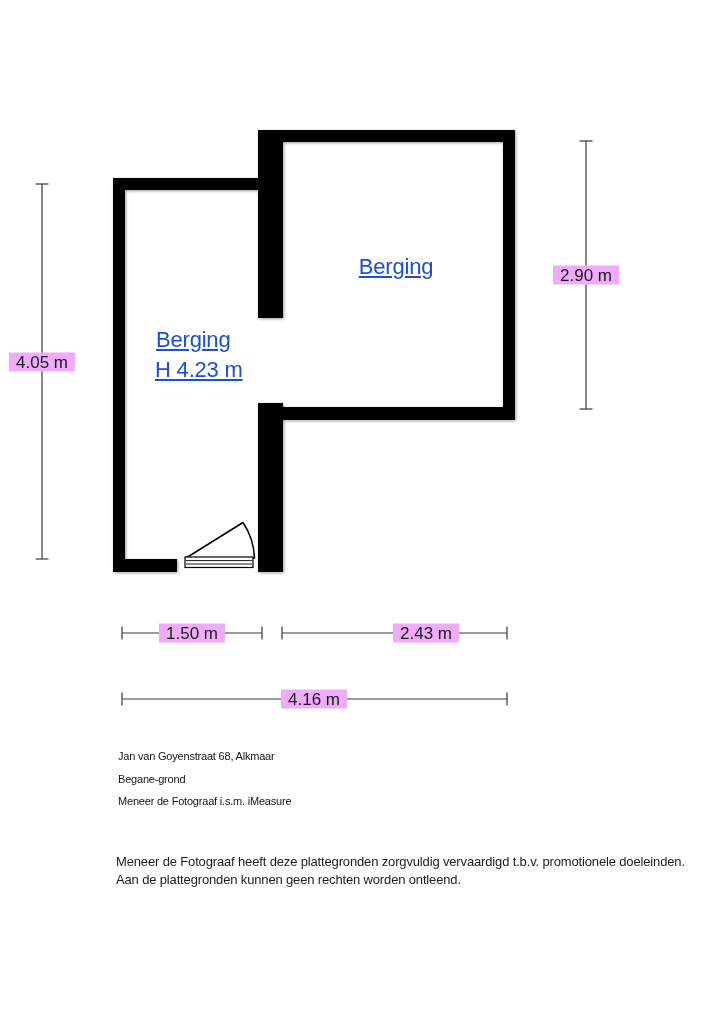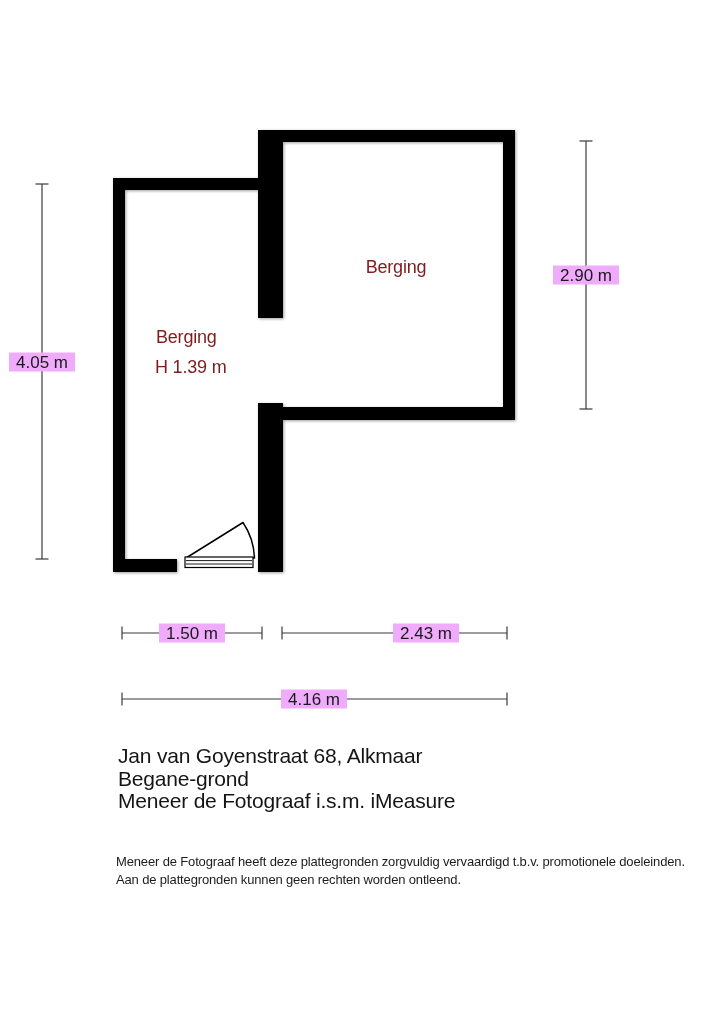--- a/index.html
+++ b/index.html
@@ -12,33 +12,34 @@
     color: #1c1c1c;
     overflow: hidden;
   }
   .plan-svg { position: absolute; left: 0; top: 0; }
   .walls { filter: drop-shadow(1px 1.5px 1.5px rgba(0,0,0,0.38)); }
 
   .abs { position: absolute; white-space: nowrap; }
   .centered { transform: translate(-50%, -50%); }
 
   .room-label {
-    font-size: 18px;
+    font-size: 22px;
     letter-spacing: -0.2px;
-    color: #7f1d1d;
+    color: #1d4ed8;
+    text-decoration: underline;
   }
   .dim-label {
     font-size: 17px;
     color: #1a1a1a;
     background: #f0abfc;
     padding: 0 7px;
     line-height: 19px;
   }
   .footer-block {
-    font-size: 21px;
+    font-size: 11px;
     line-height: 22.5px;
     letter-spacing: -0.2px;
     color: #151515;
   }
   .footer-block div { white-space: nowrap; }
   .disclaimer-block {
     font-size: 13px;
     line-height: 18px;
     letter-spacing: -0.15px;
     color: #1c1c1c;
@@ -96,21 +97,21 @@
         <line x1="122" y1="692.5" x2="122" y2="705.5"></line>
         <line x1="507" y1="692.5" x2="507" y2="705.5"></line>
       </g>
     </g>
   </svg>
 
   <div class="abs centered room-label" style="left:396px; top:267px;">Berging</div>
 
   <div class="abs room-label" style="left:156px; top:327px;">Berging</div>
 
-  <div class="abs room-label" style="left:155px; top:357px;">H 1.39 m</div>
+  <div class="abs room-label" style="left:155px; top:357px;">H 4.23 m</div>
 
   <div class="abs centered dim-label" style="left:42px; top:362px;">4.05 m</div>
 
   <div class="abs centered dim-label" style="left:586px; top:275px;">2.90 m</div>
 
   <div class="abs centered dim-label" style="left:192px; top:633px;">1.50 m</div>
 
   <div class="abs centered dim-label" style="left:394px; top:633px;margin-left:32px;">2.43 m</div>
 
   <div class="abs centered dim-label" style="left:314px; top:699px;">4.16 m</div>

